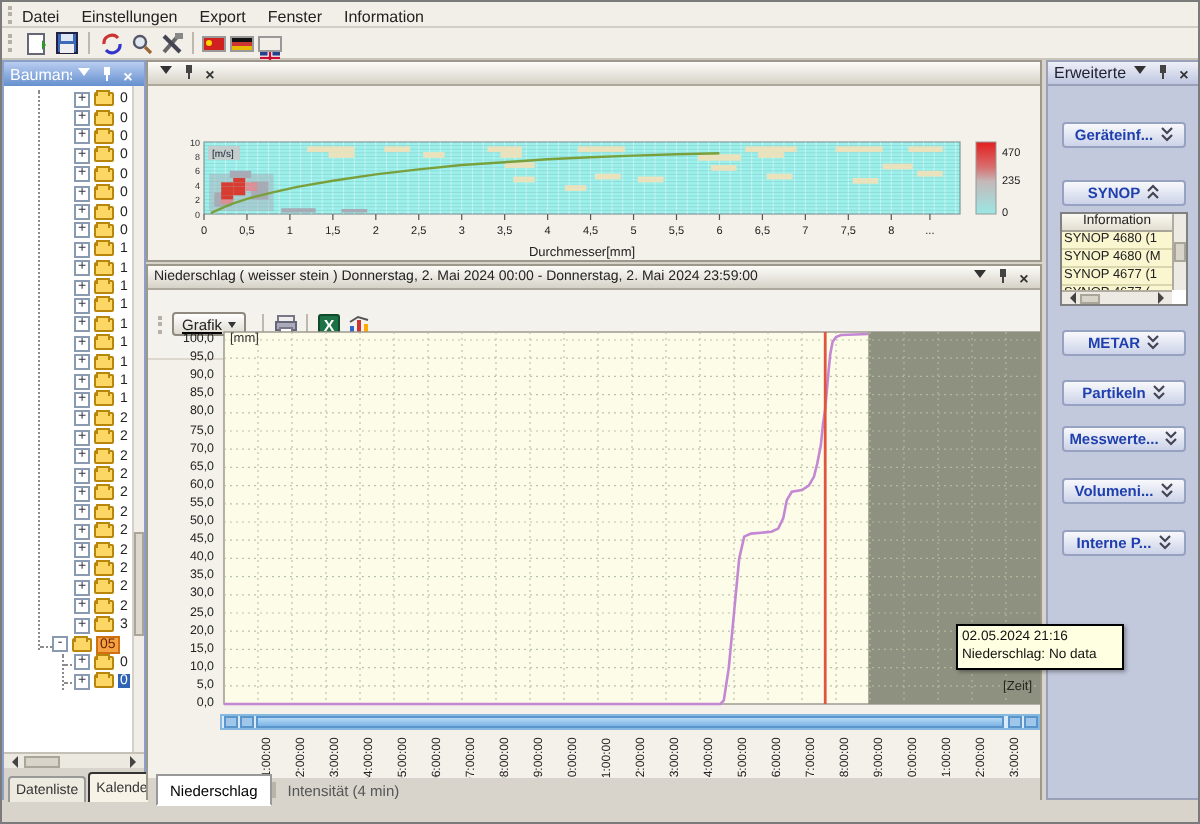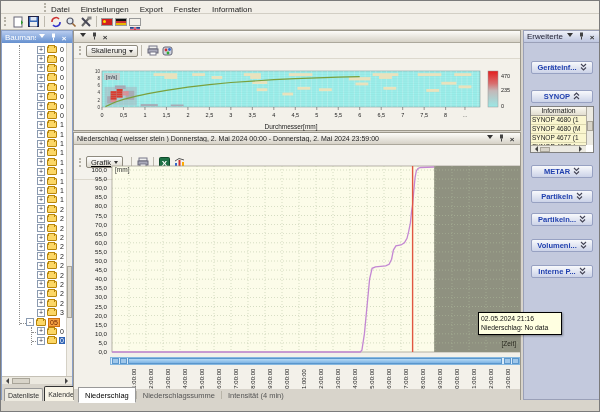--- a/index.html
+++ b/index.html
@@ -1,19 +1,19 @@
 <!DOCTYPE html>
 <html><head>
 <meta charset="utf-8">
 <style>
   html,body{margin:0;padding:0;background:#888;}
   *{box-sizing:border-box;}
   #window{position:relative;width:600px;height:412px;background:#d8d4cb;font-family:"Liberation Sans",sans-serif;overflow:hidden;border:1px solid #7b7b7b;}
   
-  #menu-bar{position:absolute;left:0;top:0;width:600px;height:13px;background:#f2efe8;border-bottom:1px solid #d2cec4;display:flex;align-items:center;padding-left:40px;}
+  #menu-bar{position:absolute;left:0;top:0;width:600px;height:13px;background:#f2efe8;border-bottom:1px solid #d2cec4;display:flex;align-items:center;}
   .grip{width:3px;height:9px;border-left:2px dotted #b5b1a6;margin:0 4px 0 3px;}
   .menu-item{font-size:8px;color:#222;margin-right:11px;cursor:default;}
   #toolbar{position:absolute;left:0;top:13px;width:600px;height:16px;background:#f2efe8;border-bottom:1px solid #c9c5ba;display:flex;align-items:center;}
   .tb-btn{width:15px;height:14px;display:inline-flex;align-items:center;justify-content:center;}
   .tb-sep{width:1px;height:11px;background:#bdb9ae;margin:0 3px;}
   .flag{width:12px;height:8px;display:inline-block;margin:0 1px;border:1px solid #999;}
   .flag-cn{background:#d02020;position:relative;}
   .flag-cn:before{content:"";position:absolute;left:1px;top:1px;width:3px;height:3px;background:#ffd700;border-radius:50%;}
   .flag-de{background:linear-gradient(#111 33%,#c33 33%,#c33 66%,#e8b800 66%);}
   
@@ -341,43 +341,20 @@
   <div id="spektrum-panel">
     <div class="cap cap-grey">
       <span id="sp-cap-icons"><span class="cap-ic">
             <span class="tri-down"></span>
           </span><span class="cap-ic">
             <svg width="7" height="8">
               <rect x="2" y="0.5" width="3" height="4" fill="#444"></rect>
               <line x1="3.5" y1="4.5" x2="3.5" y2="7.5" stroke="#444" stroke-width="1"></line>
             </svg>
           </span><span class="cap-ic" style="font-weight: bold; color: rgb(51, 51, 51);">×</span></span>
-    </div>
-    <div class="mini-tb">
-      <span class="grip"></span>
-      <span class="mini-btn">
-        <span>Skalierung</span>
-        <span class="mini-tri"></span>
-      </span>
-      <span class="tb-sep"></span>
-      <span class="tb-btn">
-        <svg width="12" height="11">
-            <rect x="2" y="1" width="8" height="3" fill="#eee" stroke="#778"></rect>
-            <rect x="1" y="4" width="10" height="4" fill="#aab" stroke="#667"></rect>
-            <rect x="3" y="7" width="6" height="3" fill="#fff" stroke="#778"></rect>
-          </svg>
-      </span>
-      <span class="tb-btn">
-        <svg width="12" height="11">
-            <rect x="1" y="2" width="9" height="8" rx="2" fill="#cfd4e0" stroke="#667"></rect>
-            <circle cx="4" cy="5" r="1.4" fill="#c33"></circle>
-            <circle cx="7.5" cy="4.5" r="1.4" fill="#36c"></circle>
-            <circle cx="6" cy="8" r="1.4" fill="#3a3"></circle>
-          </svg>
-      </span>
     </div>
     <div id="spektrum-chart"><svg width="448" height="56">
           <rect x="28" y="2" width="378" height="36" fill="#9df1ed" stroke="#7f9a9a" stroke-width="0.6"></rect>
           <line x1="33.36931818181818" y1="2" x2="33.36931818181818" y2="38" stroke="rgba(255,255,255,0.45)" stroke-width="0.5"></line>
           <line x1="38.73863636363636" y1="2" x2="38.73863636363636" y2="38" stroke="rgba(255,255,255,0.45)" stroke-width="0.5"></line>
           <line x1="44.10795454545455" y1="2" x2="44.10795454545455" y2="38" stroke="rgba(255,255,255,0.45)" stroke-width="0.5"></line>
           <line x1="49.47727272727273" y1="2" x2="49.47727272727273" y2="38" stroke="rgba(255,255,255,0.45)" stroke-width="0.5"></line>
           <line x1="54.84659090909091" y1="2" x2="54.84659090909091" y2="38" stroke="rgba(255,255,255,0.45)" stroke-width="0.5"></line>
           <line x1="60.215909090909086" y1="2" x2="60.215909090909086" y2="38" stroke="rgba(255,255,255,0.45)" stroke-width="0.5"></line>
           <line x1="65.58522727272728" y1="2" x2="65.58522727272728" y2="38" stroke="rgba(255,255,255,0.45)" stroke-width="0.5"></line>
@@ -707,21 +684,20 @@
         <span class="xlab" style="left: 310px; top: 26px;">18:00:00</span>
         <span class="xlab" style="left: 327px; top: 26px;">19:00:00</span>
         <span class="xlab" style="left: 344px; top: 26px;">20:00:00</span>
         <span class="xlab" style="left: 361px; top: 26px;">21:00:00</span>
         <span class="xlab" style="left: 378px; top: 26px;">22:00:00</span>
         <span class="xlab" style="left: 395px; top: 26px;">23:00:00</span>
       </div>
     <div id="center-tabs">
         <span class="ctab active">Niederschlag</span>
         <span class="ctab-sep"></span>
-        <span class="ctab">Niederschlagssumme</span>
         <span class="ctab-sep"></span>
         <span class="ctab">Intensität (4 min)</span>
       </div>
   </div>
 
   <div id="right-panel">
     <div class="cap cap-right">
       <span class="cap-title">Erweiterte Inf...</span>
       <span id="rp-cap-icons"><span class="cap-ic">
             <span class="tri-down"></span>
@@ -772,21 +748,21 @@
             </svg></span>
         </div>
         <div class="sec-btn" style="margin-top: 12px;">
           <span>Partikeln</span>
           <span><svg width="7" height="8">
               <polyline points="1,1 3.5,3.5 6,1" fill="none" stroke="#445" stroke-width="1.1"></polyline>
               <polyline points="1,4.5 3.5,7 6,4.5" fill="none" stroke="#445" stroke-width="1.1"></polyline>
             </svg></span>
         </div>
         <div class="sec-btn" style="margin-top: 10px;">
-          <span>Partikeln...</span>
+          <span>Messwerte...</span>
           <span><svg width="7" height="8">
               <polyline points="1,1 3.5,3.5 6,1" fill="none" stroke="#445" stroke-width="1.1"></polyline>
               <polyline points="1,4.5 3.5,7 6,4.5" fill="none" stroke="#445" stroke-width="1.1"></polyline>
             </svg></span>
         </div>
         <div class="sec-btn" style="margin-top: 13px;">
           <span>Volumeni...</span>
           <span><svg width="7" height="8">
               <polyline points="1,1 3.5,3.5 6,1" fill="none" stroke="#445" stroke-width="1.1"></polyline>
               <polyline points="1,4.5 3.5,7 6,4.5" fill="none" stroke="#445" stroke-width="1.1"></polyline>

